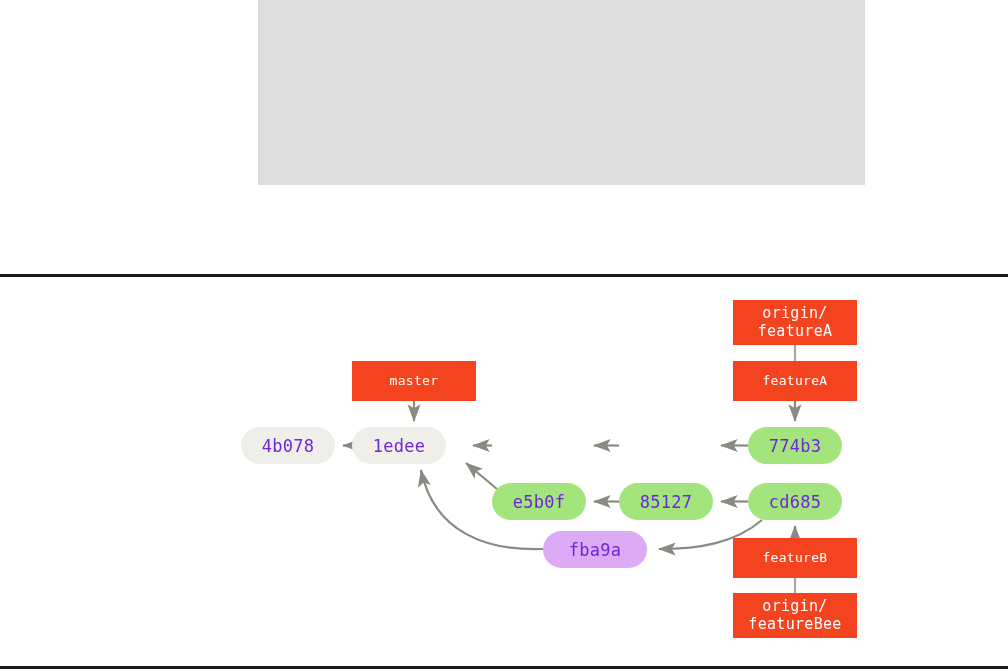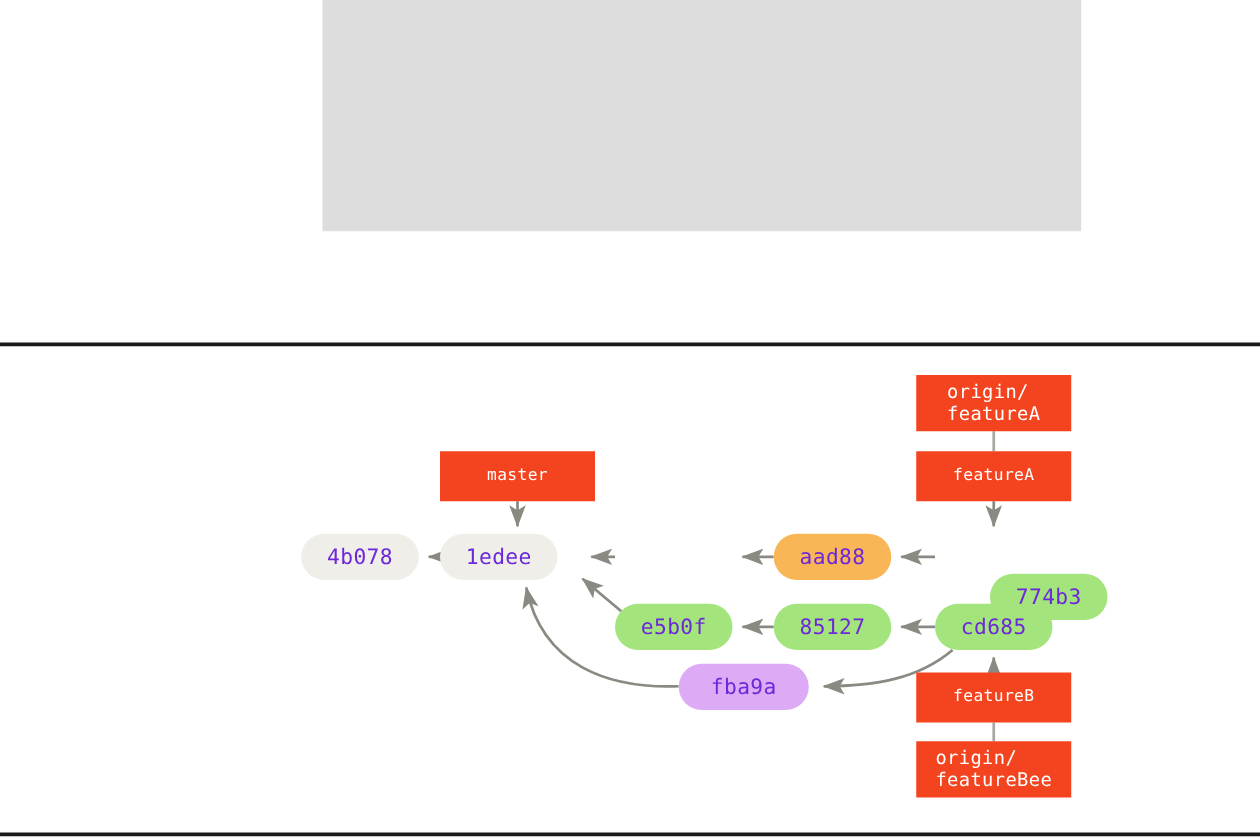--- a/index.html
+++ b/index.html
@@ -53,21 +53,21 @@
     height: 388px;
   }
 
   
   .node {
     position: absolute;
     box-sizing: border-box;
     display: flex;
     align-items: center;
     justify-content: center;
-    text-align: left;
+    text-align: center;
     z-index: 3;
   }
 
   .commit {
     border-radius: 20px;
     font-size: 17px;
     color: #6d28d9;
     letter-spacing: 0.3px;
   }
   .commit-base   { background: #efeee8; }
@@ -129,24 +129,21 @@
 
     <line x1="795" y1="316" x2="795" y2="301" stroke="#a8a8a2" stroke-width="2.2"></line>
   </svg>
 
   <div class="node commit commit-base" style="left:241px; top:150px; width:94px; height:37px;">
     <span>4b078</span>
   </div>
   <div class="node commit commit-base" style="left:352px; top:150px; width:94px; height:37px;">
     <span>1edee</span>
   </div>
-  <div class="node commit commit-orange" style="left:619px; top:150px; width:94px; height:37px;">
-    <span>aad88</span>
-  </div>
-  <div class="node commit commit-green" style="left:792px; top:150px; width:94px; height:37px;margin-top:32px;">
+  <div class="node commit commit-green" style="left:748px; top:150px; width:94px; height:37px;">
     <span>774b3</span>
   </div>
   <div class="node commit commit-green" style="left:492px; top:206px; width:94px; height:37px;">
     <span>e5b0f</span>
   </div>
   <div class="node commit commit-green" style="left:619px; top:206px; width:94px; height:37px;">
     <span>85127</span>
   </div>
   <div class="node commit commit-green" style="left:748px; top:206px; width:94px; height:37px;">
     <span>cd685</span>

